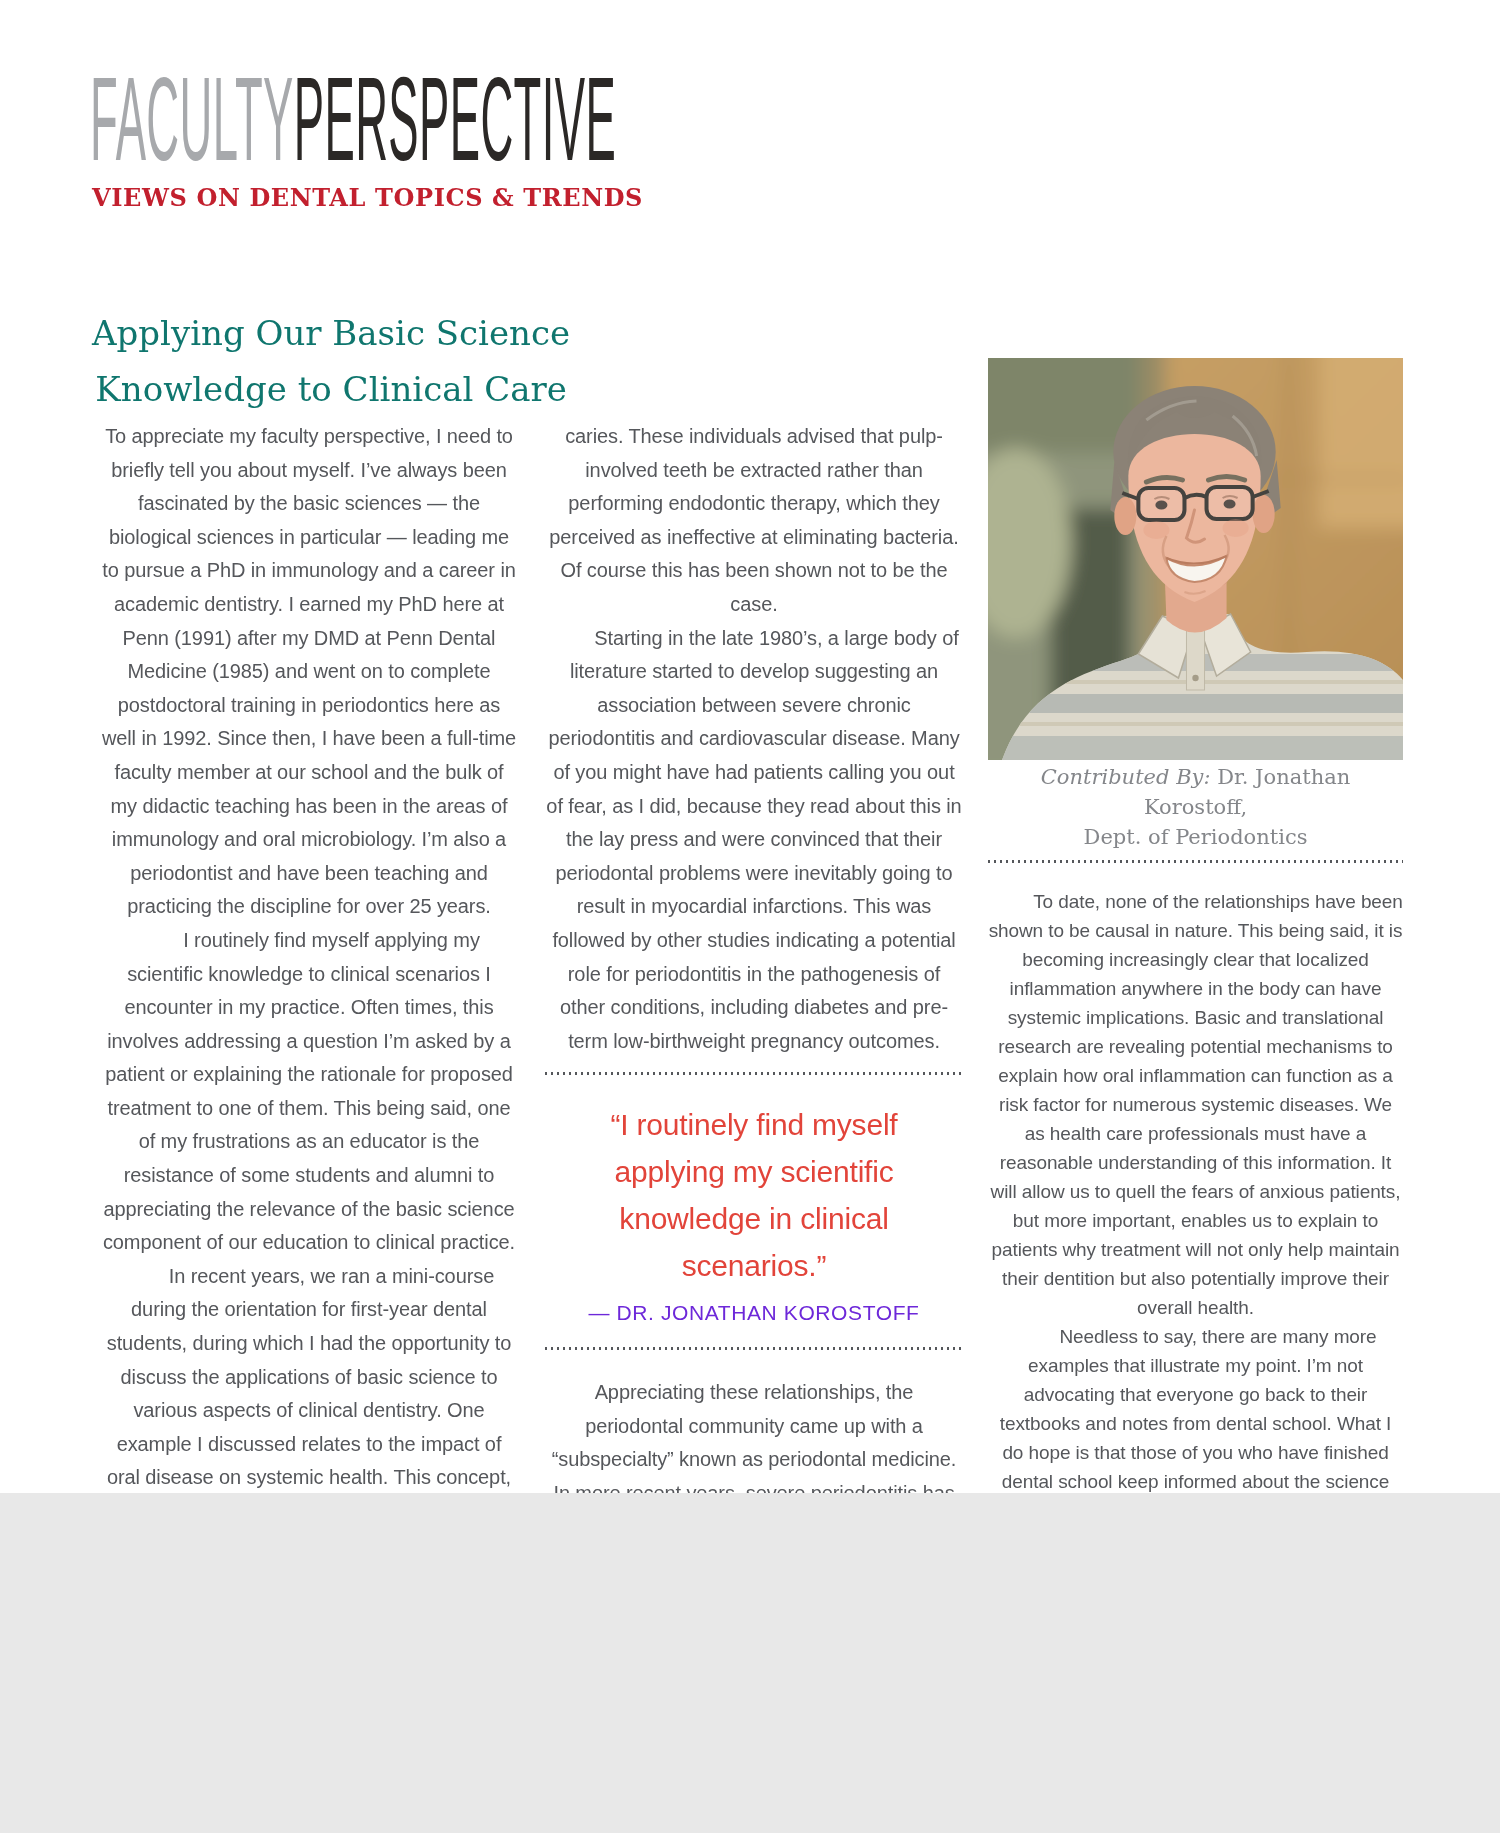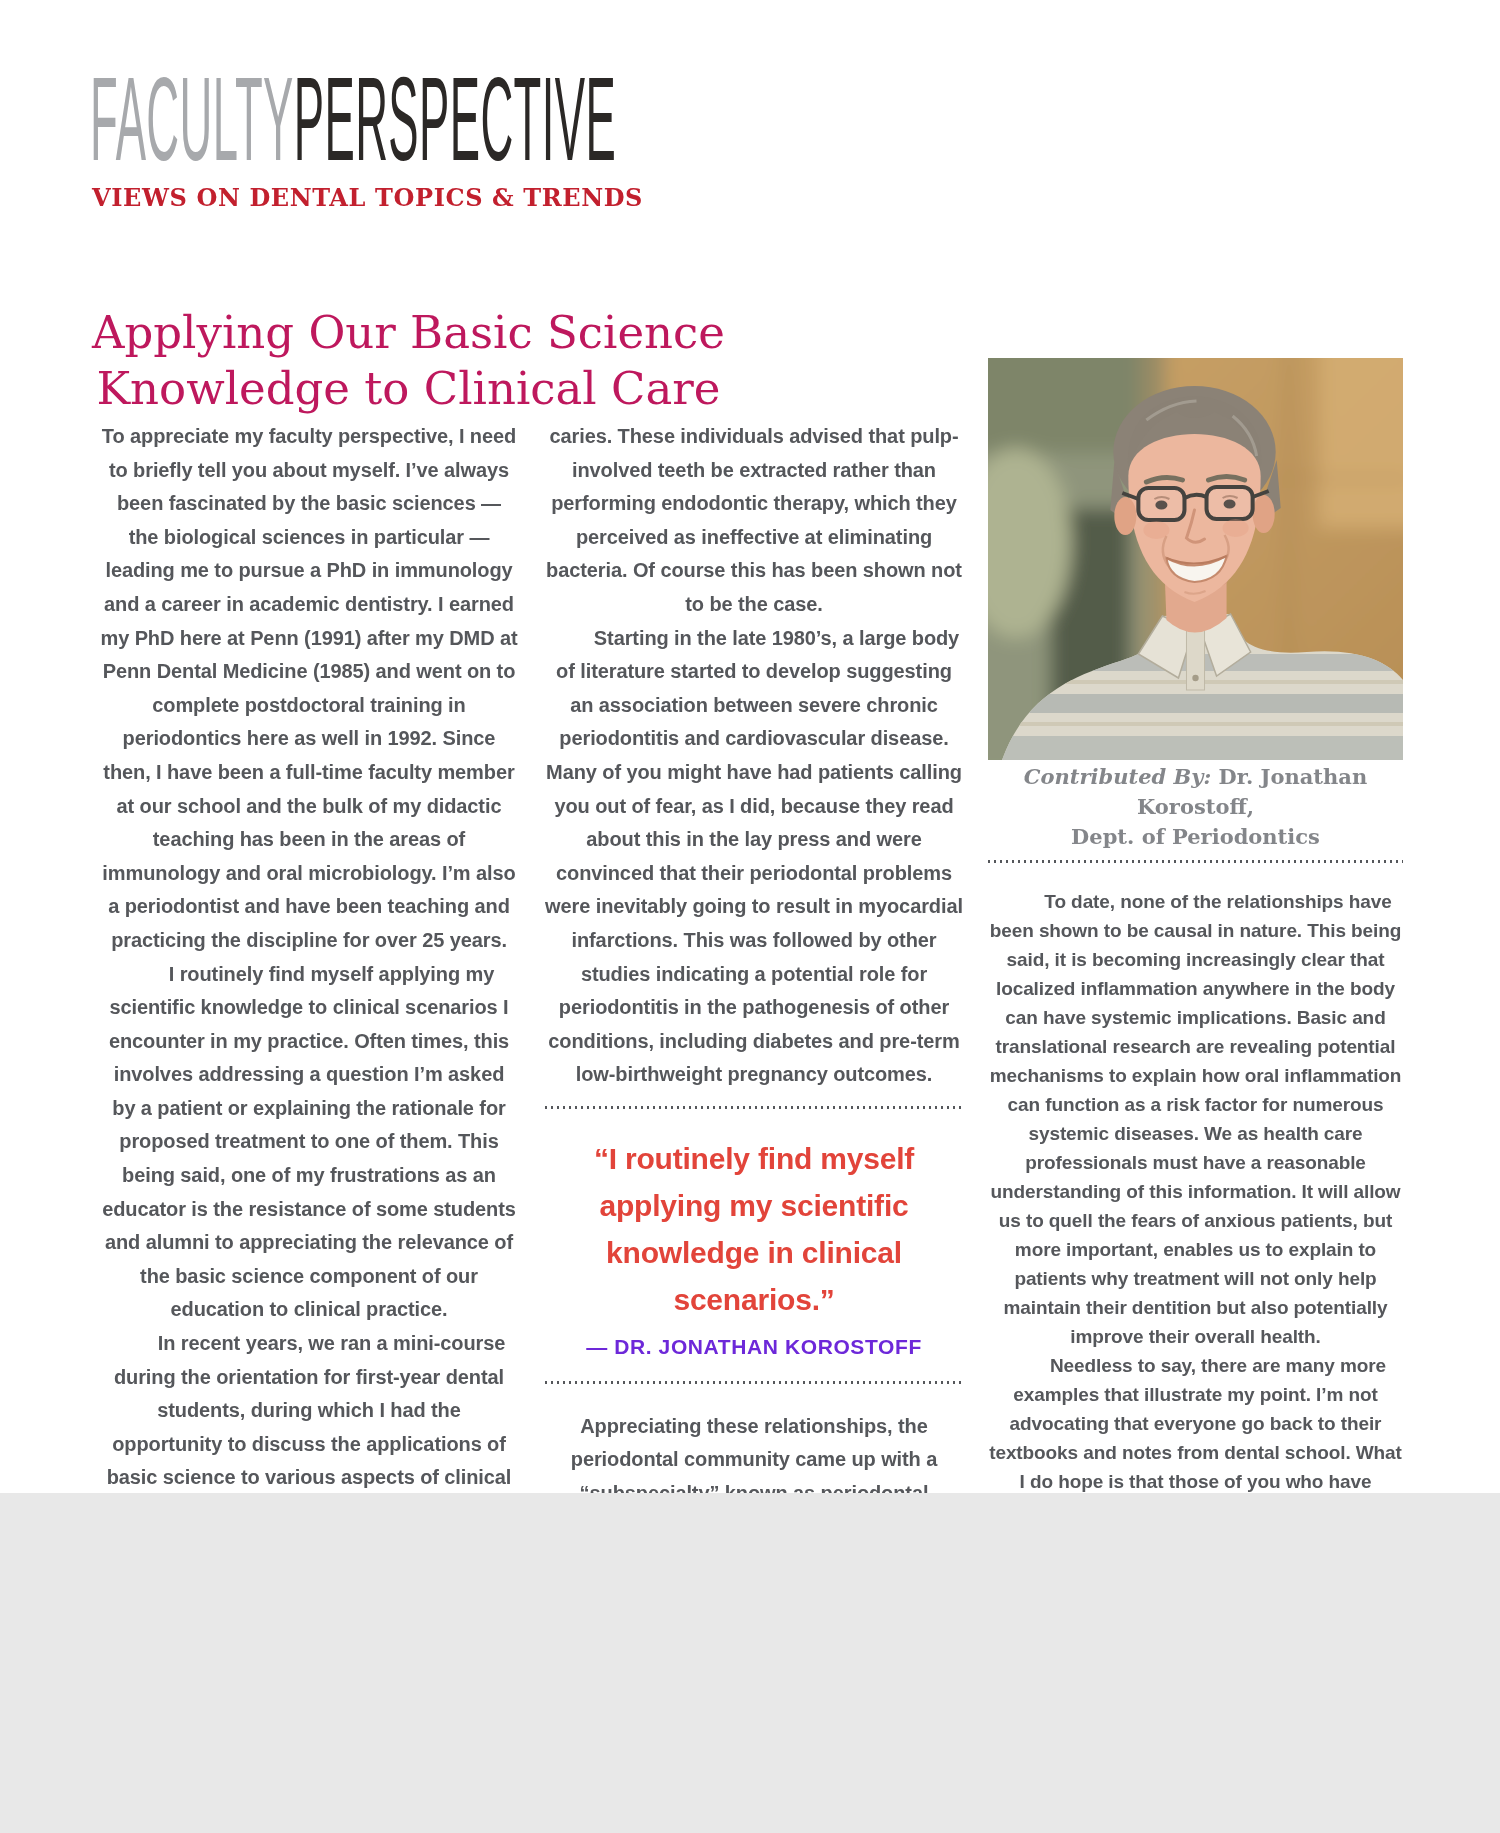--- a/index.html
+++ b/index.html
@@ -32,26 +32,26 @@
     font-weight:bold;
     font-size:24px;color:#c2202e;
     letter-spacing:0.6px;
   }
 
   
   .article-title{
     position:absolute;left:92px;top:305px;margin:0;
     font-family:"DejaVu Serif", serif;
     font-weight:400;
-    font-size:45px;line-height:56px;
-    color:#be185d;
-  }
-
-  
-  .col{position:absolute;width:418px;font-weight:bold;}
+    font-size:34px;line-height:56px;
+    color:#0f766e;
+  }
+
+  
+  .col{position:absolute;width:418px;}
   .col1{left:100px;top:420px;}
   .col2{left:545px;top:420px;}
   .col3{left:988px;top:358px;width:415px;}
 
   .col p{
     margin:0;
     font-size:20px;line-height:33.6px;
     color:#55575b;
     letter-spacing:-0.1px;
   }

